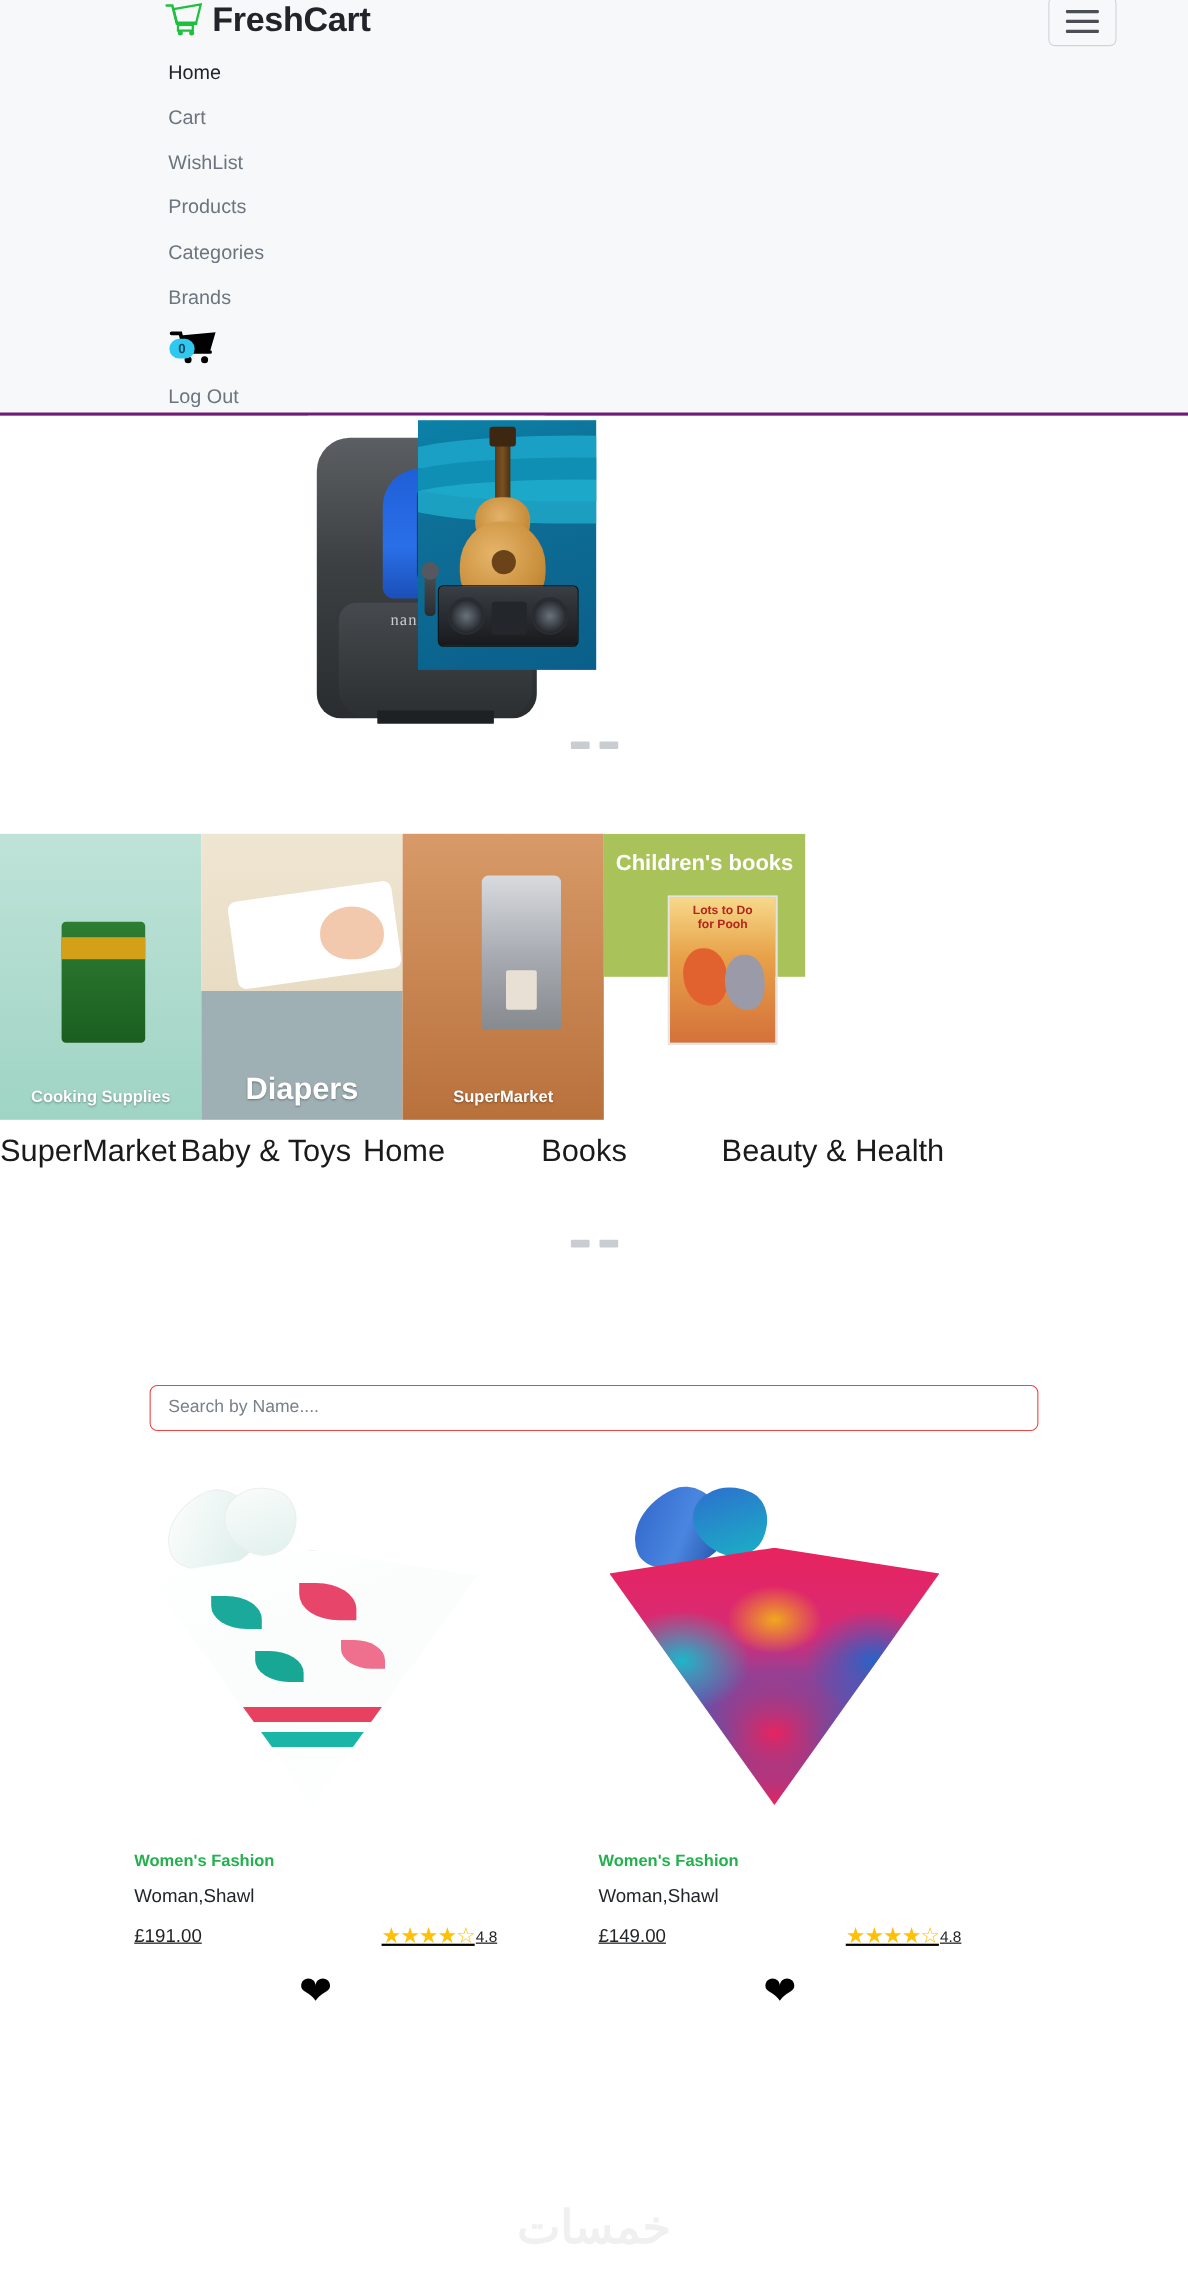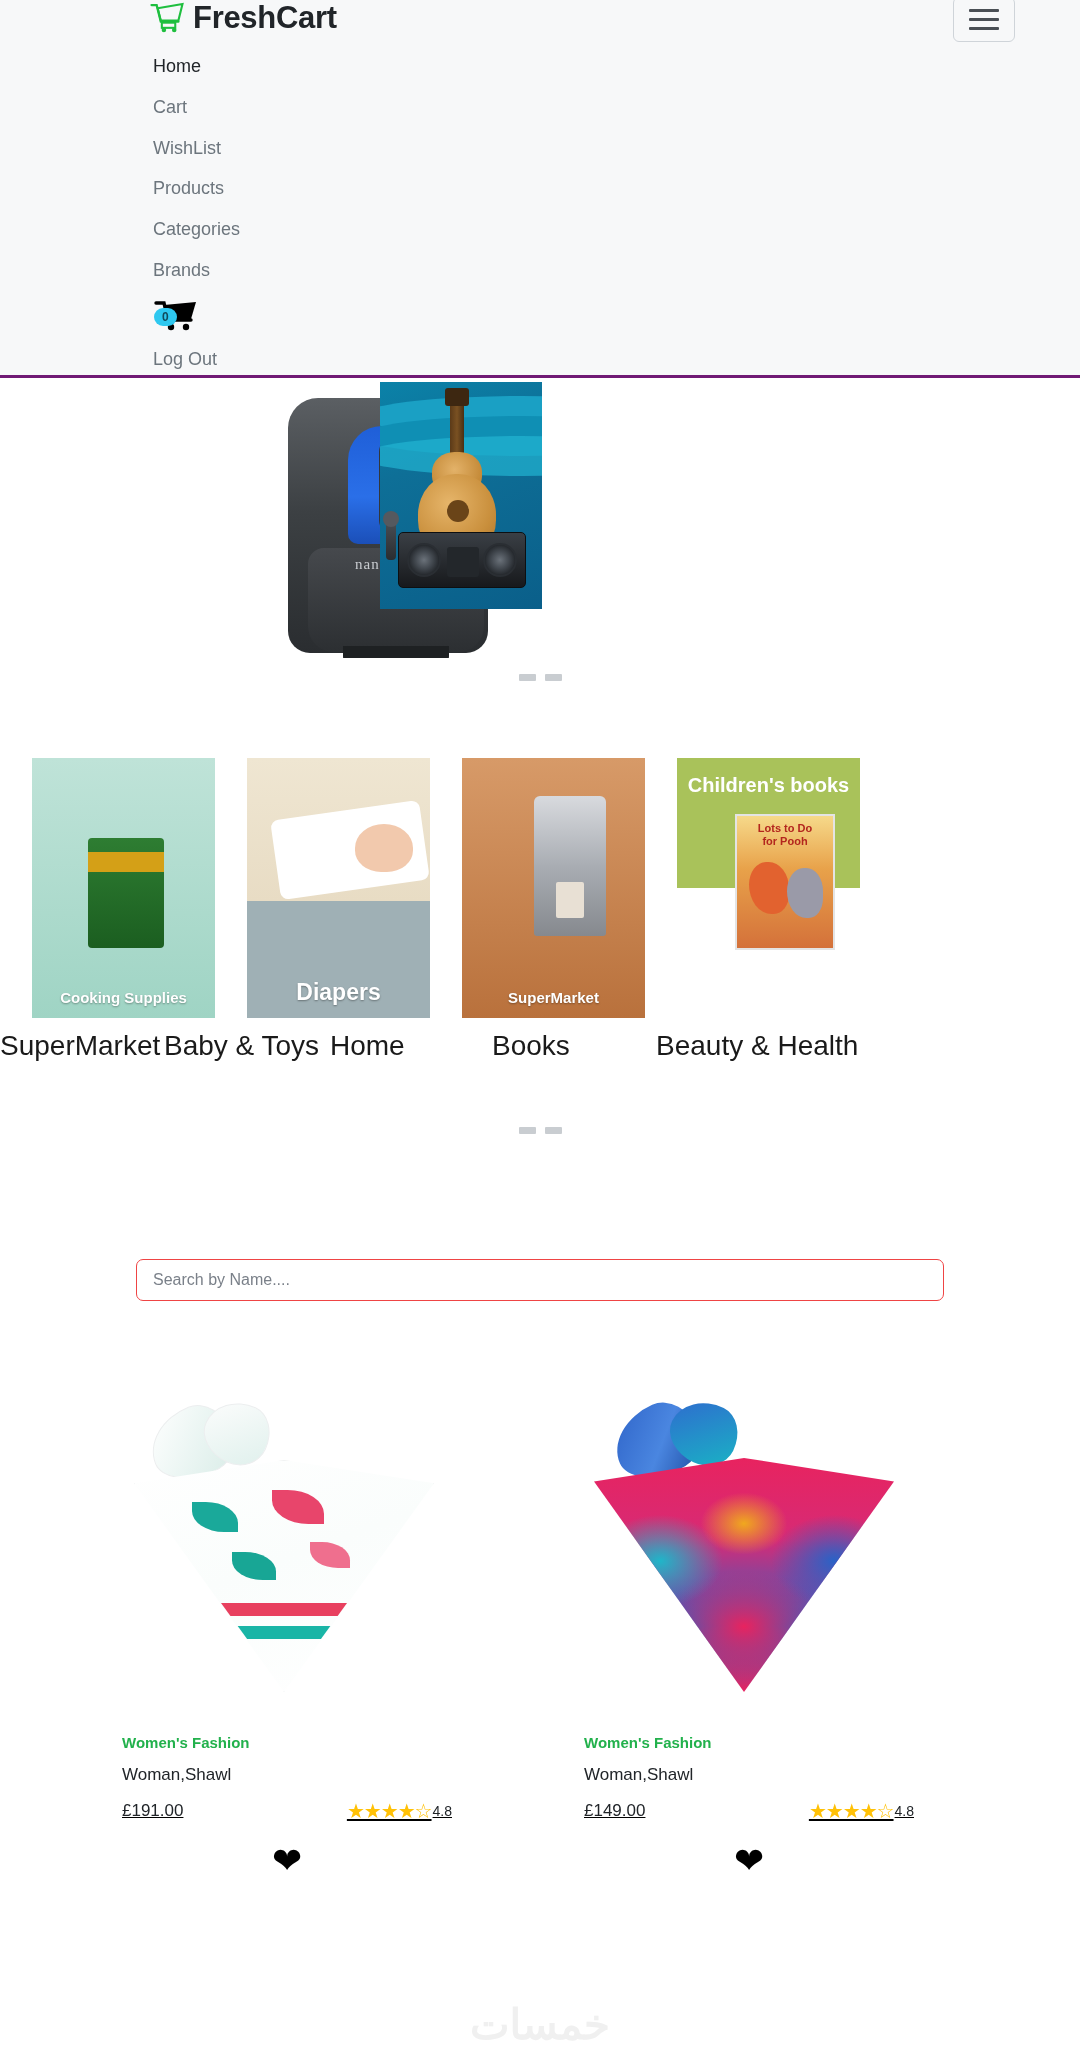--- a/index.html
+++ b/index.html
@@ -162,27 +162,27 @@
     display:flex; justify-content:center; gap:9px;
   }
   .dot { width: 17px; height: 7px; border-radius: 1px; background:#c9cdd1; }
 
   
   .cat-strip {
     position:absolute; top:758px; left:0;
     width:1080px; height:260px;
   }
   .cat-row { display:flex; width:1080px; height:260px; }
-  .cat-cell { position:relative; width:183px; height:260px; overflow:hidden;margin-left:32px; }
+  .cat-cell { position:relative; width:183px; height:260px; overflow:hidden; }
   .cat-caption {
     position:absolute; left:0; right:0; bottom:12px;
     text-align:center; color:#ffffff; font-size:15px; font-weight:bold;
     text-shadow:0 1px 2px rgba(0,0,0,.35);
   }
-  .cat-caption.big { font-size:23px;text-align:center; }
+  .cat-caption.big { font-size:28px;text-align:center; }
 
   
   .bg-super { background: linear-gradient(180deg,#bfe3d8 0%,#9fd4c4 100%); }
   .bg-diaper{ background: linear-gradient(180deg,#efe6d2 0%,#e8dcc4 55%,#9fb0b5 55%,#9fb0b5 100%); }
   .bg-appl  { background: linear-gradient(180deg,#d79a68 0%,#b9713c 100%); }
   .bg-books { background:#ffffff; }
   .bg-beauty{ background: linear-gradient(180deg,#f0ddc2 0%,#e4cca6 100%); }
 
   .books-green {
     position:absolute; left:0; top:0; width:216px; height:130px; background:#a9c25a;
@@ -260,24 +260,23 @@
     width:100%; height:42px;
     border:1px solid #ef4444; border-radius:7px;
     padding:0 16px; font-size:16px; color:#6c757d;
     font-family:"Liberation Sans", sans-serif;
     background:#ffffff; outline:none;
   }
   .search-input::placeholder { color:#7a8089; }
 
   
   .grid {
-    position:absolute; top:1396px; left:0;
+    position:absolute; top:1345px; left:0;
     width:988px; height:660px;
     display:flex;
-    gap:40px;
   }
   .card { position:relative; width:396px; }
   .card.c1 { margin-left:122px; }
   .card.c2 { margin-left:26px; }
 
   .card-img { position:relative; width:330px; height:310px; margin-top:6px; }
 
   
   .scarf1-knot {
     position:absolute; left:28px; top:6px; width:84px; height:70px;

